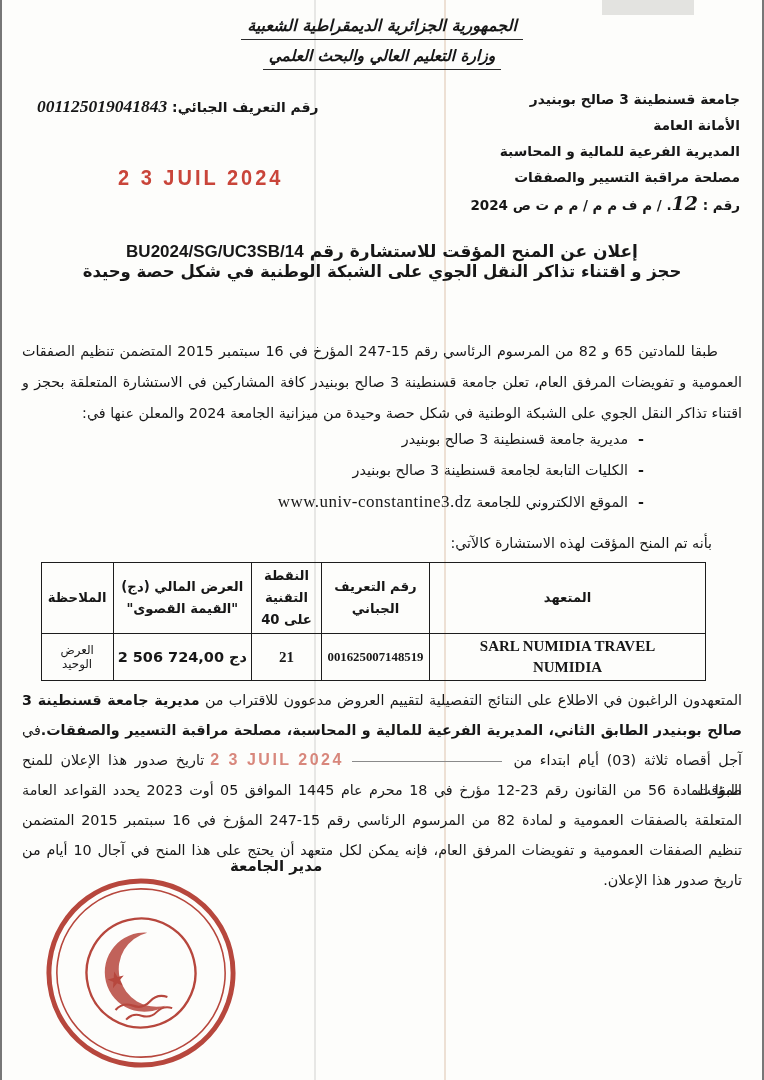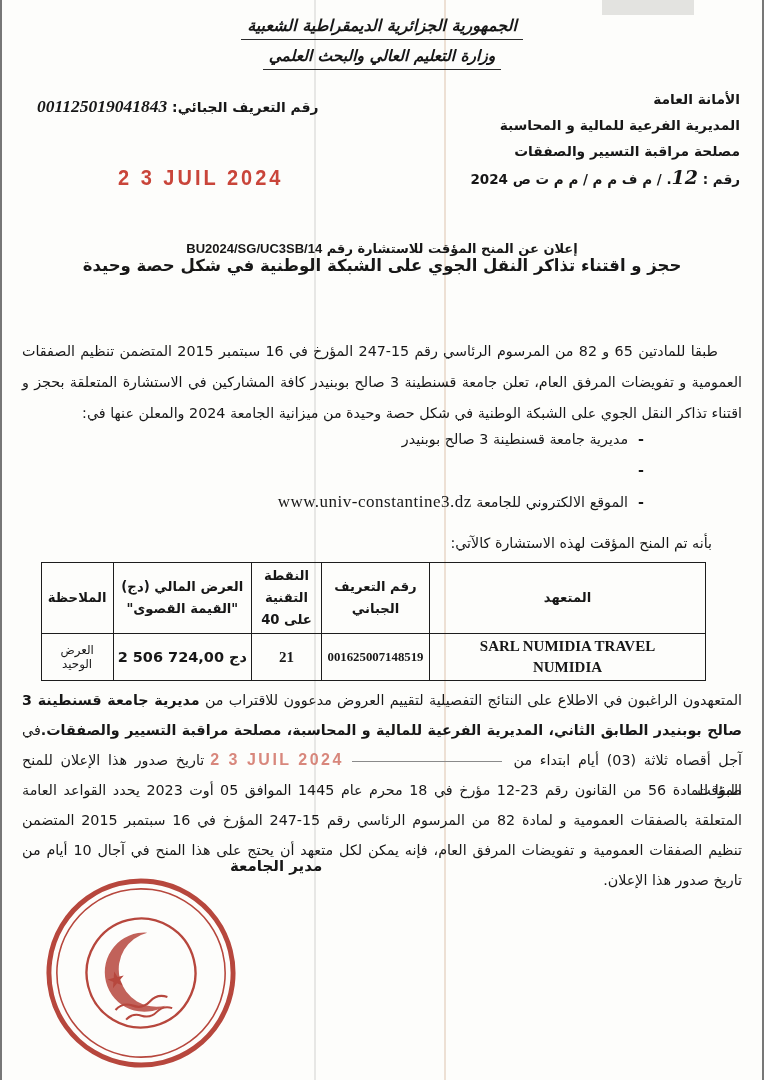--- a/index.html
+++ b/index.html
@@ -40,21 +40,21 @@
   
   .date-stamp-top { position:absolute; top:166px; left:116px; direction:ltr;
       color:#c9453a; font-family:"Liberation Sans", sans-serif; font-weight:bold;
       font-size:20px; letter-spacing:3px; transform:scaleY(1.08); white-space:nowrap; }
   .date-stamp-inline { display:inline-block; direction:ltr; color:#cf6a5d; opacity:.8;
       font-family:"Liberation Sans", sans-serif; font-weight:bold; font-size:16px;
       letter-spacing:2.5px; padding:0 6px; white-space:nowrap; vertical-align:baseline; }
 
   
   .title-block { position:absolute; top:241px; left:0; right:0; text-align:center; }
-  .title-l1 { font-size:13px; font-weight:bold;text-align:center; }
+  .title-l1 { font-size:17px; font-weight:bold;text-align:center; }
   .title-l2 { font-size:16.5px; font-weight:bold; }
   .latin-ref { direction:ltr; unicode-bidi:embed; font-family:"Liberation Sans", sans-serif; }
 
   
   .para { position:absolute; right:20px; left:20px; text-align:justify;
           font-size:14.3px; line-height:31px; }
   .para-intro { top:322px; text-indent:24px; }
   .para-results { top:671px; line-height:30px; }
   .para-legal { top:761px; line-height:30px; }
   .bold-seg { font-weight:bold; }
@@ -97,20 +97,21 @@
   <div class="crease gray"></div>
   <div class="crease tan"></div>
   <div class="top-smudge"></div>
 
   <div class="doc-header">
     <div><span class="hdr-line">الجمهورية الجزائرية الديمقراطية الشعبية</span></div>
     <div><span class="hdr-line second">وزارة التعليم العالي والبحث العلمي</span></div>
   </div>
 
   <div class="letterhead">
+    <div class="lh-uni">جامعة قسنطينة 3 صالح بوبنيدر</div>
     <div class="lh-sec">الأمانة العامة</div>
     <div class="lh-dir">المديرية الفرعية للمالية و المحاسبة</div>
     <div class="lh-srv">مصلحة مراقبة التسيير والصفقات</div>
     <div class="lh-ref">
       <span>رقم :</span>
       <span class="handwritten">12</span><span>. / م ف م م / م م ت ص 2024</span>
     </div>
   </div>
 
   <div class="tax-line">
@@ -130,20 +131,21 @@
 
   <p class="para para-intro">طبقا للمادتين 65 و 82 من المرسوم الرئاسي رقم 15-247 المؤرخ في 16 سبتمبر 2015 المتضمن تنظيم الصفقات العمومية و تفويضات المرفق العام، تعلن جامعة قسنطينة 3 صالح بوبنيدر كافة المشاركين في الاستشارة المتعلقة بحجز و اقتناء تذاكر النقل الجوي على الشبكة الوطنية في شكل حصة وحيدة من ميزانية الجامعة 2024 والمعلن عنها في:</p>
 
   <div class="bullet-list">
     <div class="bullet">
       <span class="dash">-</span>
       <span>مديرية جامعة قسنطينة 3 صالح بوبنيدر</span>
     </div>
     <div class="bullet">
       <span class="dash">-</span>
+      <span>الكليات التابعة لجامعة قسنطينة 3 صالح بوبنيدر</span>
     </div>
     <div class="bullet">
       <span class="dash">-</span>
       <span>
         <span>الموقع الالكتروني للجامعة</span>
         <span class="site-url">www.univ-constantine3.dz</span>
       </span>
     </div>
   </div>
 

